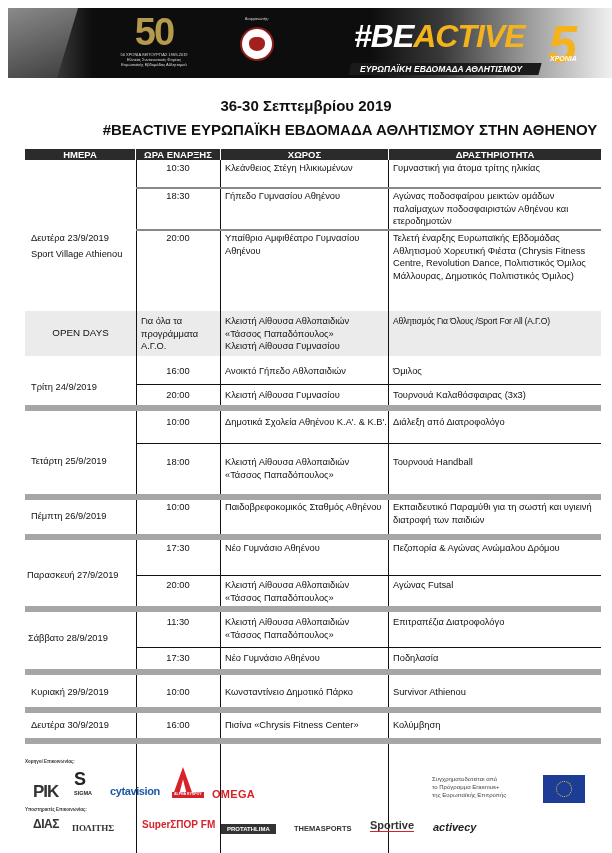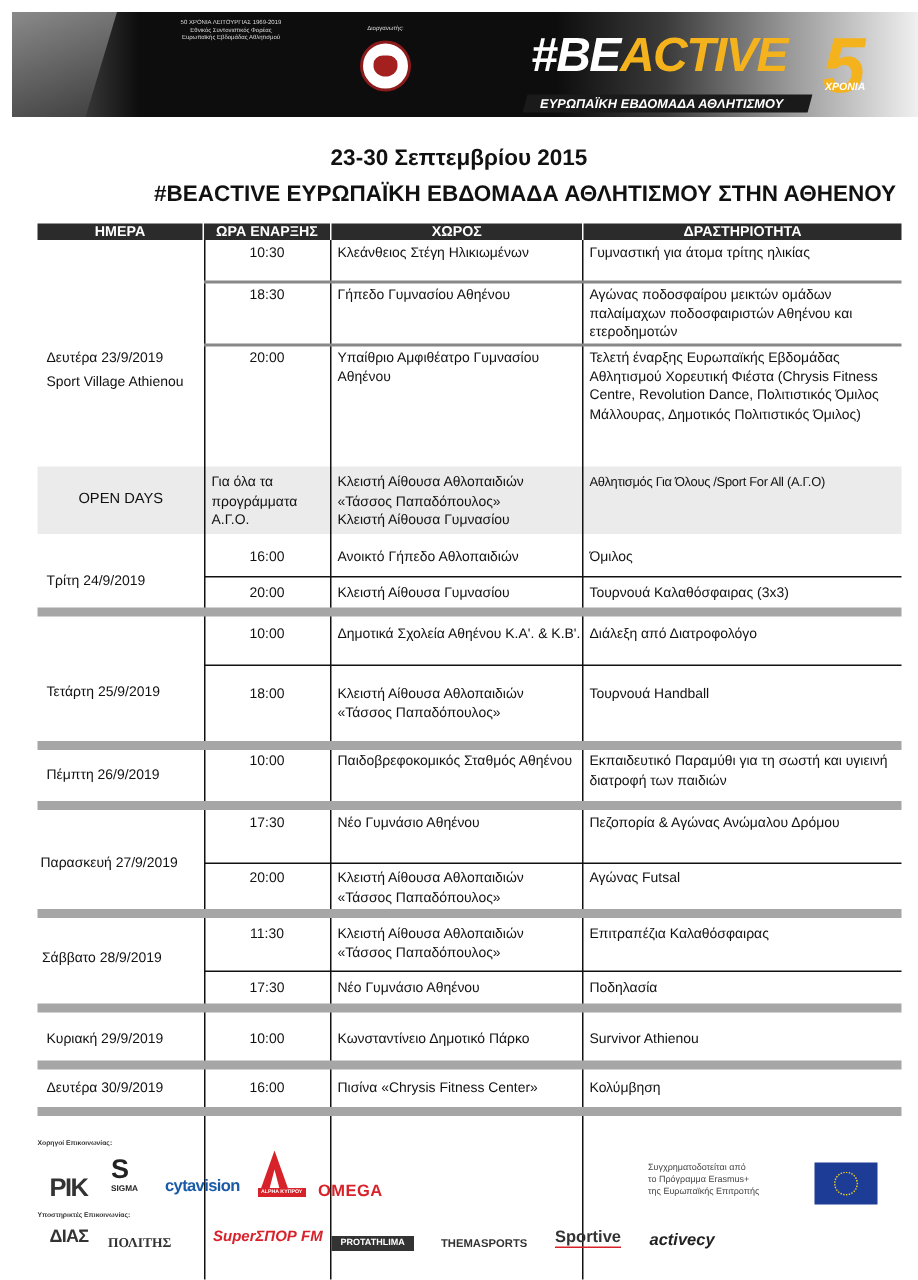--- a/index.html
+++ b/index.html
@@ -49,40 +49,41 @@
   .eu-text { position: absolute; left: 432px; top: 775px; font-size: 6px; color: #444; line-height: 8px; }
   .eu-flag { position: absolute; left: 543px; top: 775px; width: 42px; height: 28px; background: #1d3c96; }
   .eu-flag span { position: absolute; left: 13px; top: 6px; width: 16px; height: 16px; border: 1.5px dotted #f4d21c; border-radius: 50%; }
 </style>
 </head>
 <body>
 
 <div class="banner">
   <div class="banner-slant"></div>
   <div class="logo50">
+    <div class="num"><span>50</span></div>
     <div class="cap">50 ΧΡΟΝΙΑ ΛΕΙΤΟΥΡΓΙΑΣ 1969-2019</div>
     <div class="cap">Εθνικός Συντονιστικός Φορέας</div>
     <div class="cap">Ευρωπαϊκής Εβδομάδας Αθλητισμού</div>
   </div>
   <div class="organizer">
     <div class="lbl">Διοργανωτής:</div>
     <div class="seal">
         <span></span>
       </div>
   </div>
 </div>
 <div class="beactive">
   <span class="w">#BE</span><span class="y">ACTIVE</span>
 </div>
 <div class="five">5</div>
 <div class="xronia">ΧΡΟΝΙΑ</div>
 <div class="subbar"></div>
 <div class="subbar-text">ΕΥΡΩΠΑΪΚΗ ΕΒΔΟΜΑΔΑ ΑΘΛΗΤΙΣΜΟΥ</div>
 
-<div class="title1">23-30 Σεπτεμβρίου 2015</div>
+<div class="title1">36-30 Σεπτεμβρίου 2019</div>
 <div class="title2">#BEACTIVE ΕΥΡΩΠΑΪΚΗ ΕΒΔΟΜΑΔΑ ΑΘΛΗΤΙΣΜΟΥ ΣΤΗΝ ΑΘΗΕΝΟΥ</div>
 
 <div class="tbl">
 
   <div class="hdr" style="left:0;width:110px;">ΗΜΕΡΑ</div>
   <div class="hdr" style="left:111px;width:84px;">ΩΡΑ ΕΝΑΡΞΗΣ</div>
   <div class="hdr" style="left:196px;width:167px;">ΧΩΡΟΣ</div>
   <div class="hdr" style="left:364px;width:212px;">ΔΡΑΣΤΗΡΙΟΤΗΤΑ</div>
 
   <div class="shade" style="left:0;top:162px;width:576px;height:45px;"></div>
@@ -149,21 +150,21 @@
   <div class="cell" style="left:368px;top:393px;width:206px;">Πεζοπορία &amp; Αγώνας Ανώμαλου Δρόμου</div>
   <div class="hline" style="left:111px;top:426px;width:465px;"></div>
   <div class="cell time" style="left:111px;top:430px;width:84px;">20:00</div>
   <div class="cell" style="left:200px;top:430px;width:162px;">Κλειστή Αίθουσα Αθλοπαιδιών «Τάσσος Παπαδόπουλος»</div>
   <div class="cell" style="left:368px;top:430px;width:206px;">Αγώνας Futsal</div>
   <div class="sep" style="top:457px;"></div>
 
   <div class="cell" style="left:3px;top:483px;width:108px;">Σάββατο 28/9/2019</div>
   <div class="cell time" style="left:111px;top:467px;width:84px;">11:30</div>
   <div class="cell" style="left:200px;top:467px;width:162px;">Κλειστή Αίθουσα Αθλοπαιδιών «Τάσσος Παπαδόπουλος»</div>
-  <div class="cell" style="left:368px;top:467px;width:206px;">Επιτραπέζια Καλαθόσφαιρας</div>
+  <div class="cell" style="left:368px;top:467px;width:206px;">Επιτραπέζια Διατροφολόγο</div>
   <div class="hline" style="left:111px;top:498px;width:465px;"></div>
   <div class="cell time" style="left:111px;top:503px;width:84px;">17:30</div>
   <div class="cell" style="left:200px;top:503px;width:162px;">Νέο Γυμνάσιο Αθηένου</div>
   <div class="cell" style="left:368px;top:503px;width:206px;">Ποδηλασία</div>
   <div class="sep" style="top:520px;"></div>
 
   <div class="cell" style="left:6px;top:537px;width:104px;">Κυριακή 29/9/2019</div>
   <div class="cell time" style="left:111px;top:537px;width:84px;">10:00</div>
   <div class="cell" style="left:200px;top:537px;width:162px;">Κωνσταντίνειο Δημοτικό Πάρκο</div>
   <div class="cell" style="left:368px;top:537px;width:206px;">Survivor Athienou</div>
@@ -181,21 +182,21 @@
 <div class="lg" style="left:74px;top:770px;font-size:18px;color:#222;">S</div>
 <div class="lg" style="left:74px;top:791px;font-size:5.5px;color:#222;">SIGMA</div>
 <div class="lg" style="left:110px;top:786px;font-size:11px;color:#1b5aa6;letter-spacing:-0.4px;">cytavision</div>
 <div class="lg" style="left:173px;top:767px;width:20px;height:28px;background:#d8222a;clip-path:polygon(50% 0,100% 100%,70% 100%,50% 45%,30% 100%,0 100%);"></div>
 <div class="lg" style="left:172px;top:792px;font-size:3.5px;color:#fff;background:#d8222a;padding:1px 2px;">ALPHA ΚΥΠΡΟΥ</div>
 <div class="lg" style="left:212px;top:789px;font-size:11px;color:#d8222a;letter-spacing:0.3px;">OMEGA</div>
 
 <div class="sponsor-lbl" style="left:25px;top:807px;">Υποστηρικτές Επικοινωνίας:</div>
 <div class="lg" style="left:33px;top:818px;font-size:12px;color:#333;letter-spacing:-0.5px;">ΔΙΑΣ</div>
 <div class="lg" style="left:72px;top:824px;font-size:9px;color:#333;font-family:'Liberation Serif',serif;">ΠΟΛΙΤΗΣ</div>
-<div class="lg" style="left:142px;top:820px;font-size:10px;color:#d8222a;font-style:italic;">SuperΣΠΟΡ FM</div>
+<div class="lg" style="left:142px;top:820px;font-size:10px;color:#d8222a;">SuperΣΠΟΡ FM</div>
 <div class="lg" style="left:221px;top:824px;font-size:6px;color:#fff;background:#333;padding:2px 6px;">PROTATHLIMA</div>
 <div class="lg" style="left:294px;top:825px;font-size:7.5px;color:#333;">THEMASPORTS</div>
 <div class="lg" style="left:370px;top:820px;font-size:11px;color:#333;border-bottom:1.5px solid #d8222a;">Sportive</div>
 <div class="lg" style="left:433px;top:822px;font-size:11px;color:#222;font-style:italic;">activecy</div>
 
 <div class="eu-text">
   <div>Συγχρηματοδοτείται από</div>
   <div>το Πρόγραμμα Erasmus+</div>
   <div>της Ευρωπαϊκής Επιτροπής</div>
 </div>

